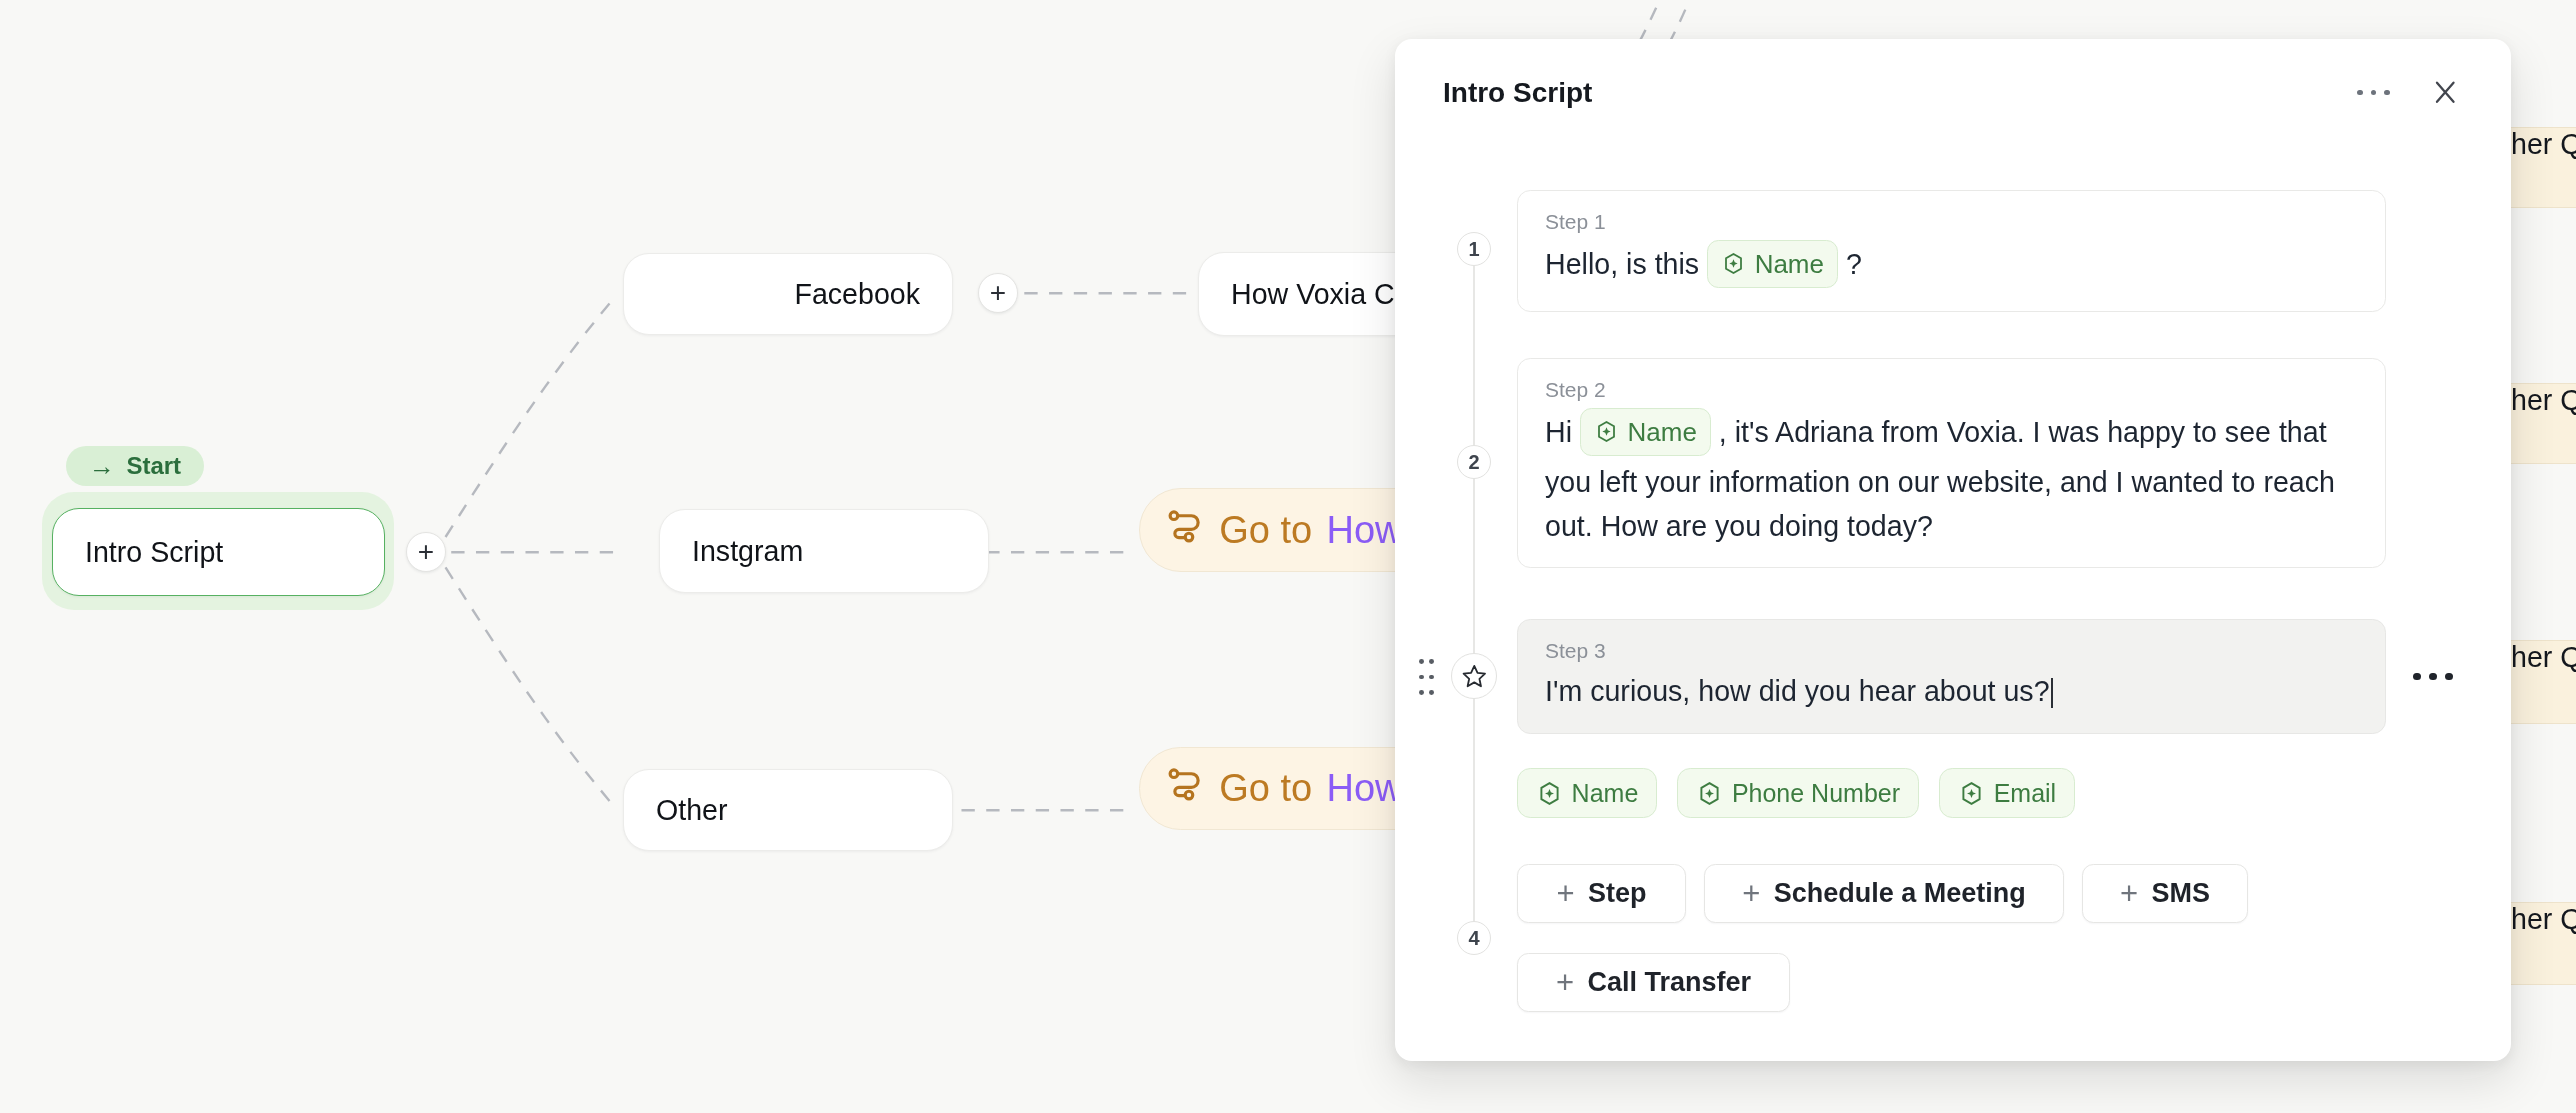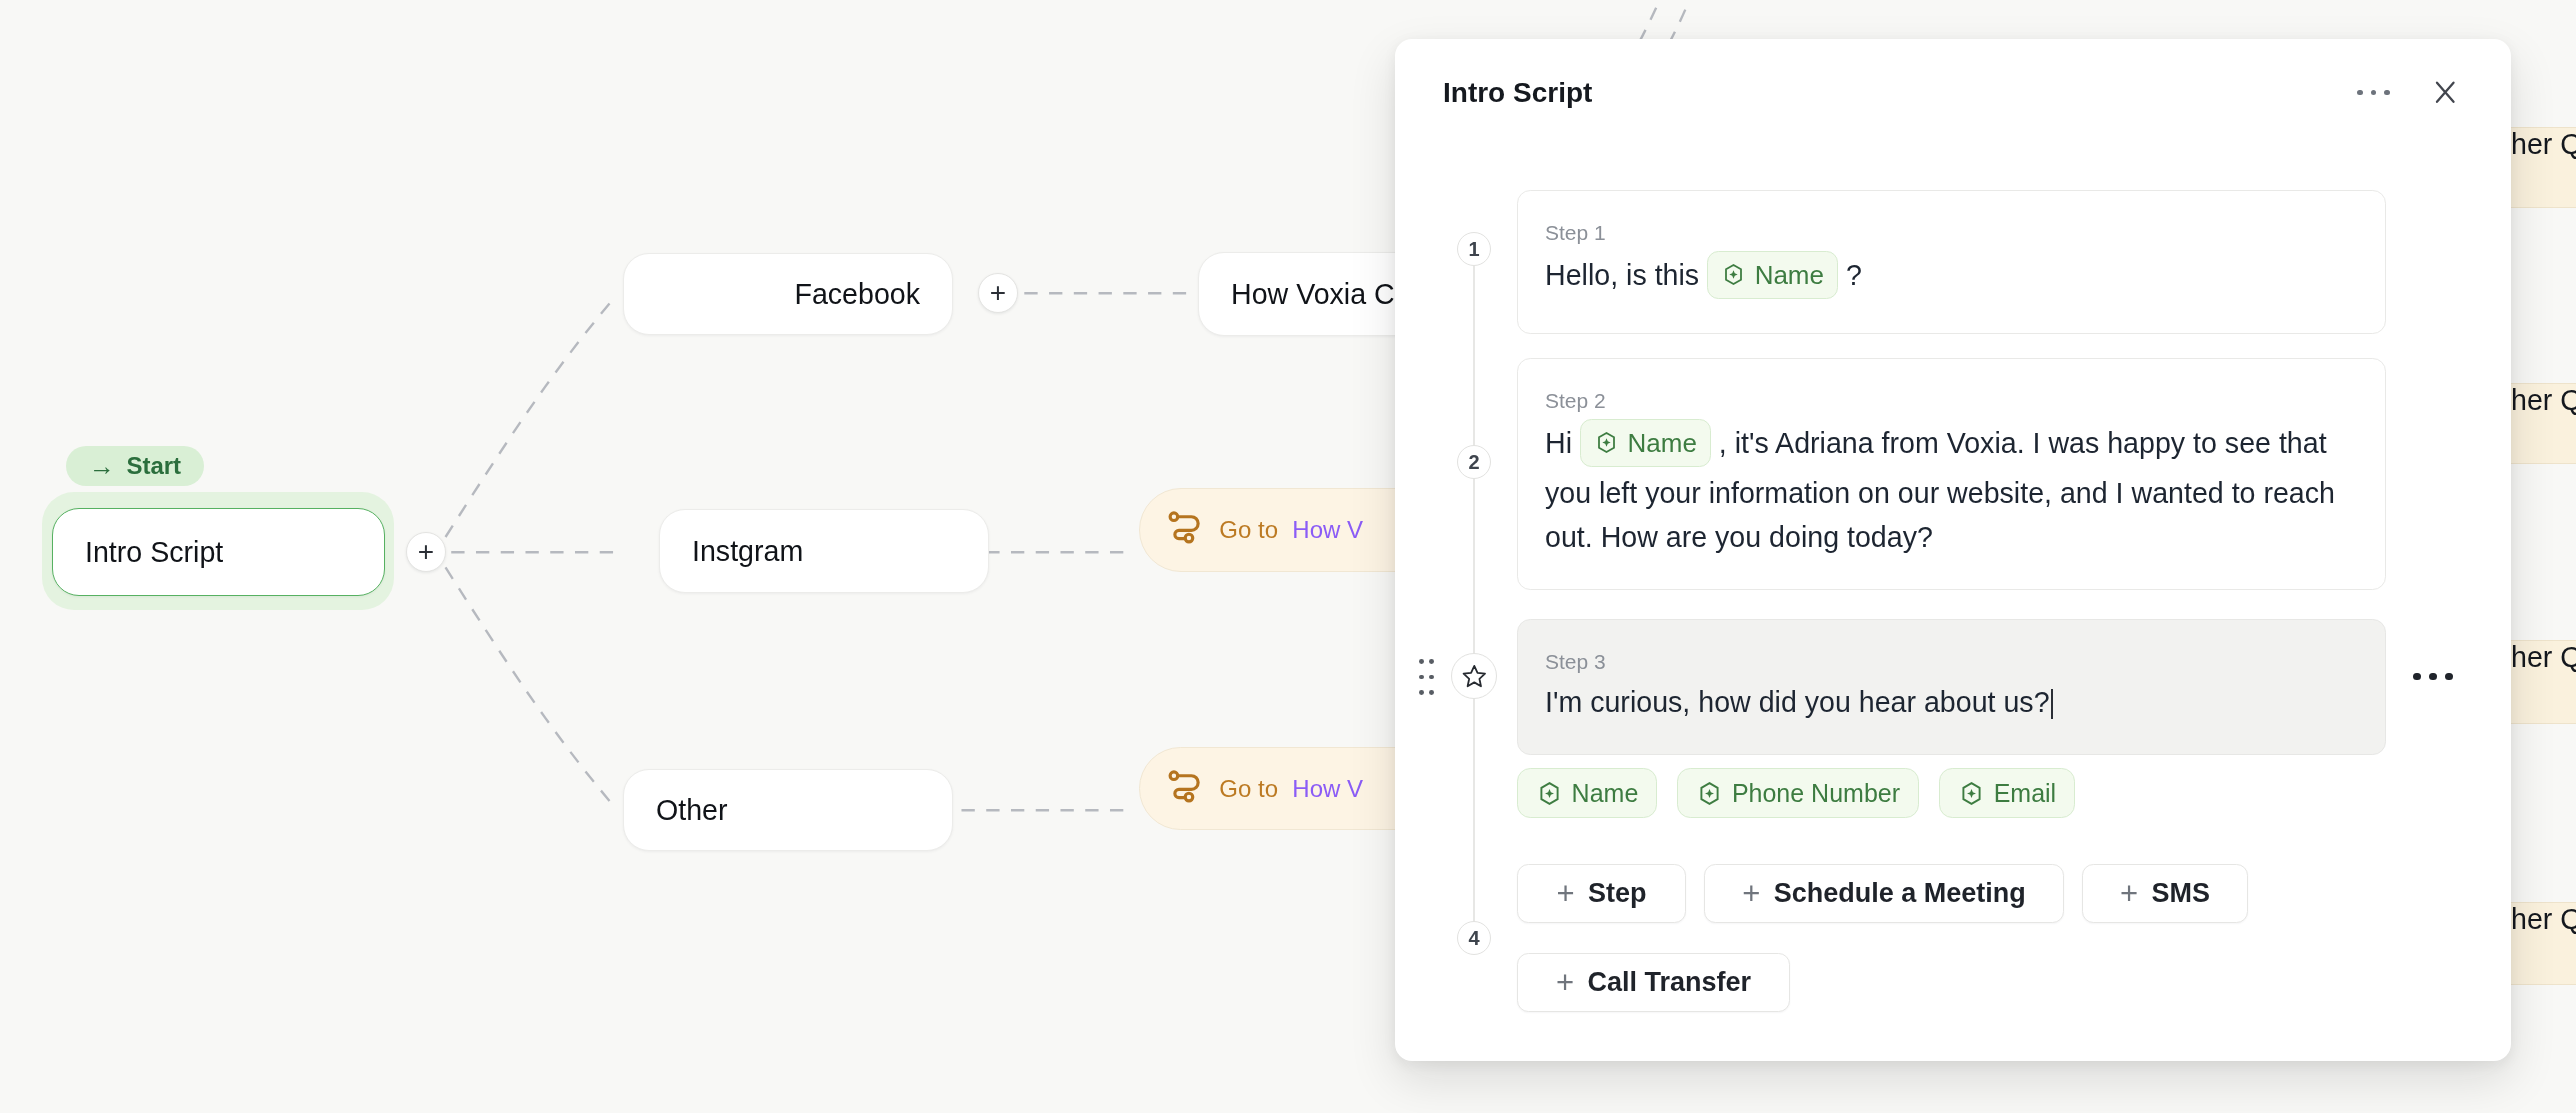--- a/index.html
+++ b/index.html
@@ -40,21 +40,21 @@
     position:absolute; z-index:4; width:40px; height:40px; border-radius:50%;
     background:#fff; border:1.4px solid #e4e4e2;
     display:flex; align-items:center; justify-content:center;
     font-size:28px; color:#2b2f36; box-shadow:0 1px 2.9px rgba(16,24,40,.08);
     cursor:pointer;
   }
   .goto-node{
     position:absolute; z-index:3; background:#fdf4e4;
     border:1.4px solid #f1e7d3; border-radius:42px;
     display:flex; align-items:center; padding:0 25px; gap:14.3px;
-    font-size:24px; white-space:nowrap; overflow:hidden;
+    font-size:38px; white-space:nowrap; overflow:hidden;
   }
   .goto-prefix{ color:#bc7a23; }
   .goto-target{ color:#8b5cf6; }
   .route-icon{ color:#b5741f; flex:0 0 auto; }
   .edge-node{
     position:absolute; left:2494px; width:82px; z-index:3;
     background:#faf1dd; border-top:1px solid #eee3cb; border-bottom:1px solid #eee3cb;
     display:flex; align-items:flex-start; padding-left:17px;
     font-size:28.6px; color:#14181e; overflow:hidden; white-space:nowrap;
   }
@@ -90,21 +90,21 @@
   .drag-handle{
     position:absolute; left:21px; top:620px; width:21px; height:36px;
     display:grid; grid-template-columns:repeat(2,1fr); align-content:space-between;
     justify-items:center; row-gap:6.7px; cursor:grab;
   }
   .drag-handle i{ width:4.8px; height:4.8px; border-radius:50%; background:#585d64; }
 
   .step-card{
     position:absolute; left:122px; width:869px;
     background:#fff; border:1.4px solid #e9e9e7; border-radius:13.3px;
-    padding:30px 27px;
+    padding:19px 27px;
   }
   .step-card.editing{ background:#f2f2f0; border-color:#e7e7e5; }
   .step-label{ font-size:21px; color:#8b9098; margin-bottom:5.7px; }
   .step-text{ font-size:28.6px; color:#1d2531; line-height:1.55; }
   .chip-inline{
     display:inline-flex; align-items:center; gap:8.6px; vertical-align:middle;
     background:#f3faee; border:1.4px solid #d8ecd0; border-radius:11.4px;
     padding:2.9px 13.3px; margin:0 7.6px 3.8px 7.6px;
     color:#3d7c41; font-size:26px; cursor:pointer;
   }

